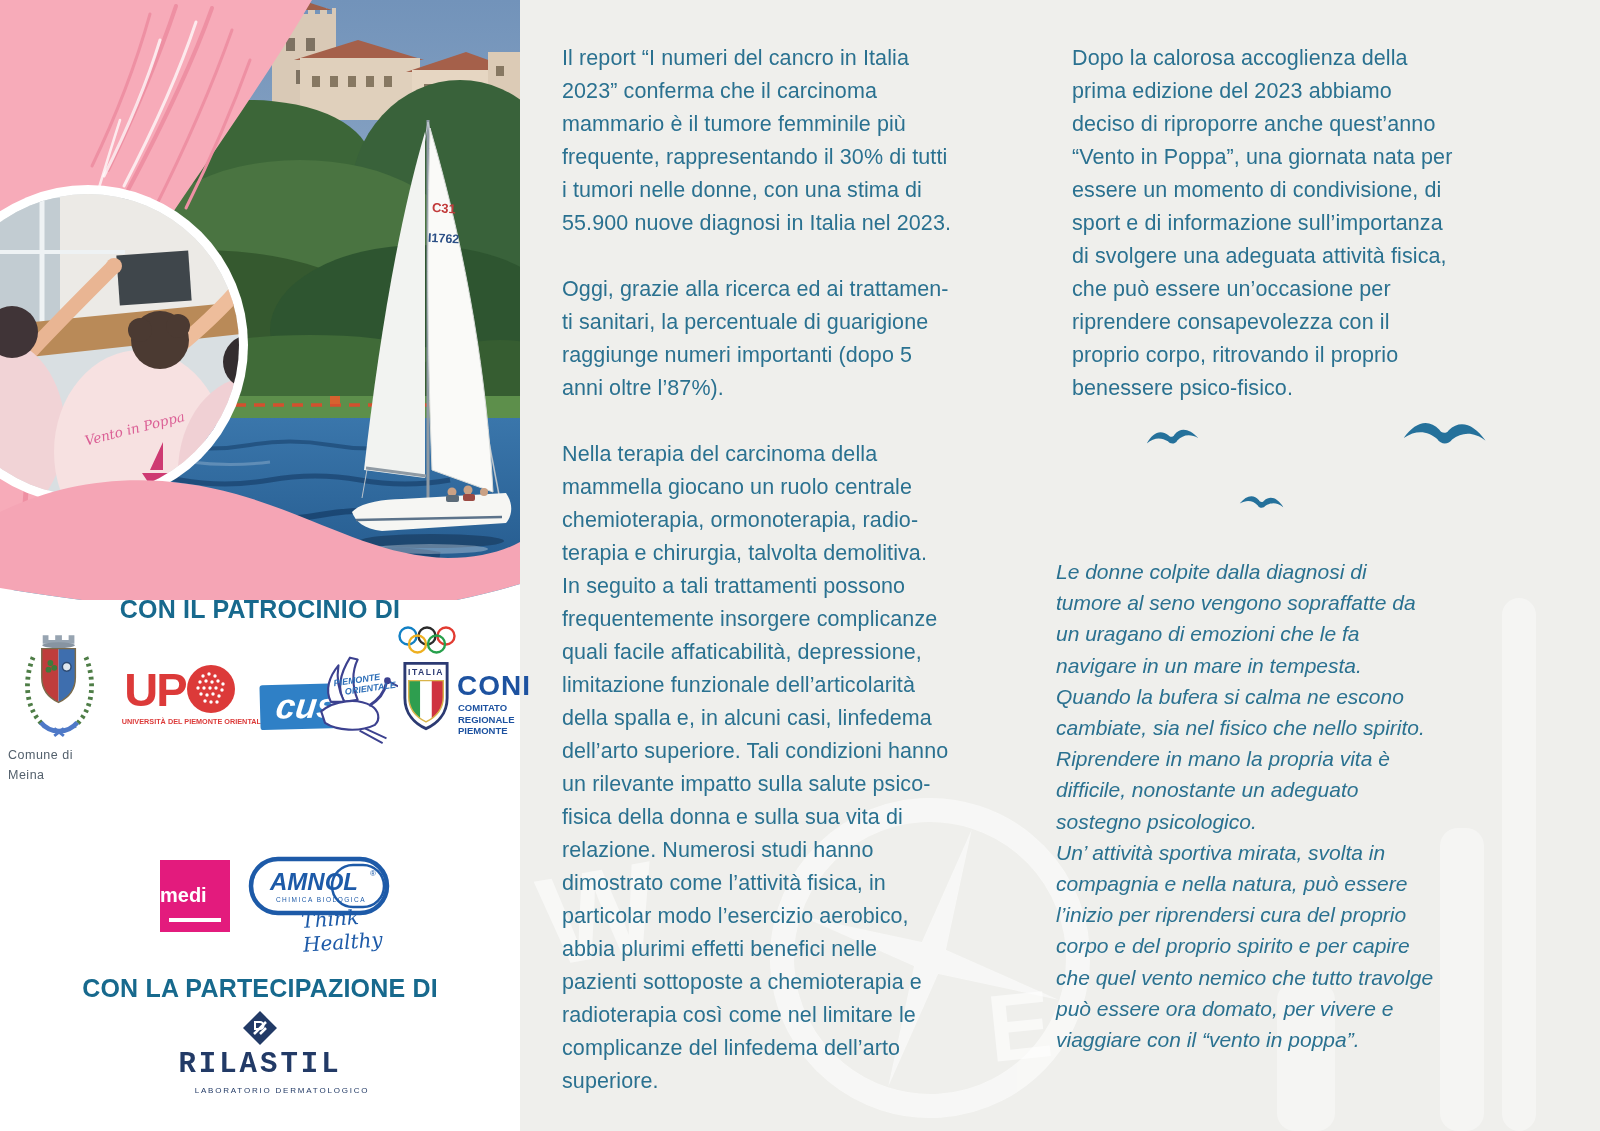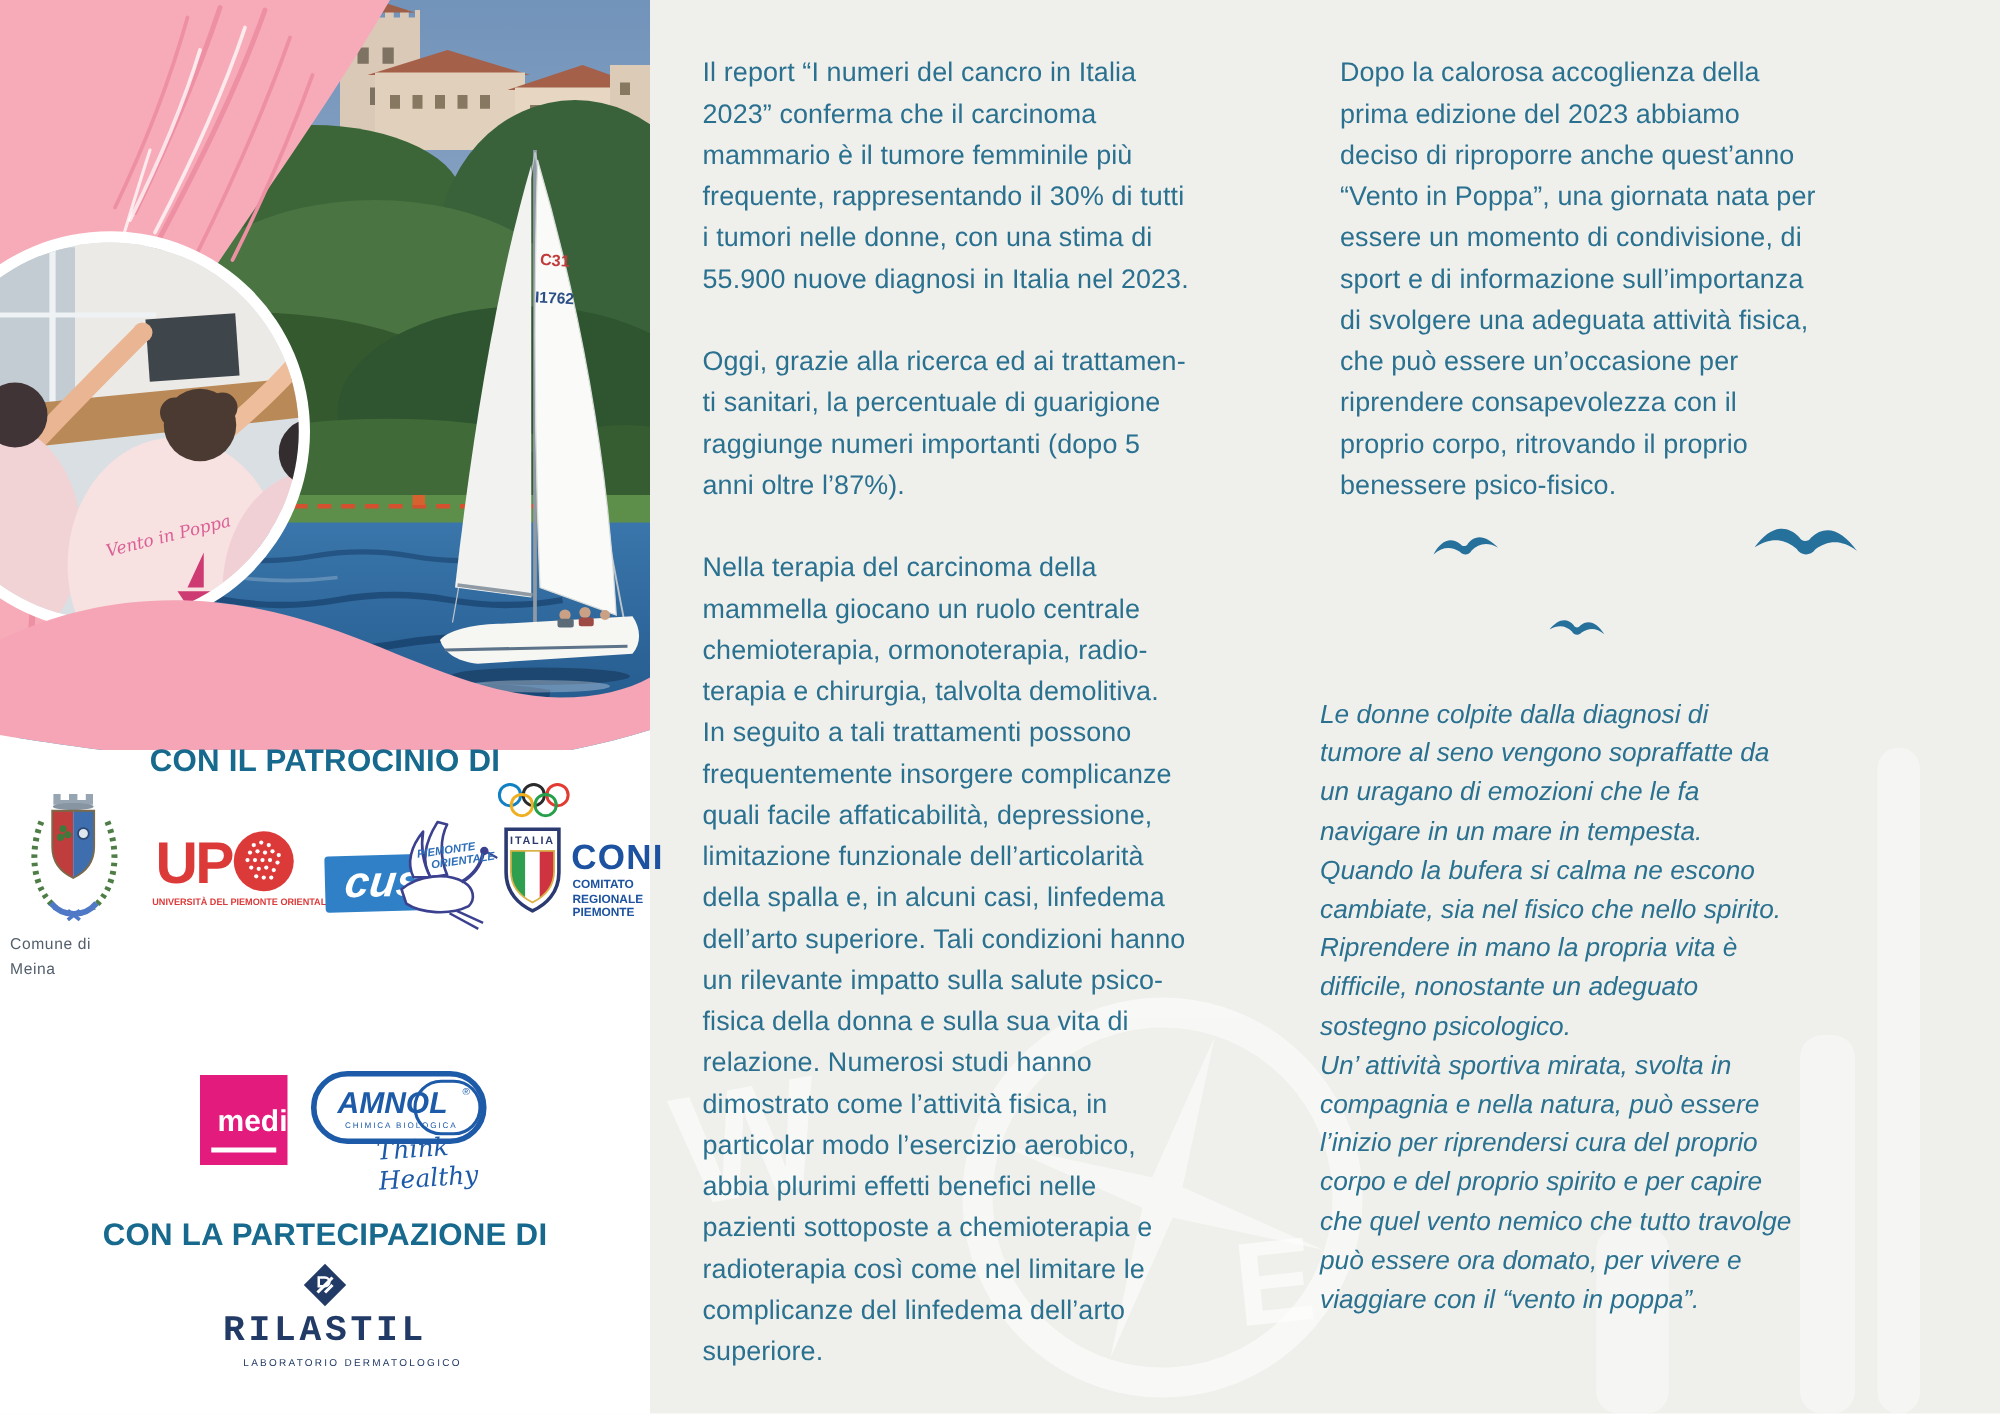--- a/index.html
+++ b/index.html
@@ -25,21 +25,21 @@
   .upo-letters{font-size:47px;font-weight:800;color:#dc3a39;letter-spacing:-2px;line-height:1}
   .upo-sub{margin-top:3px;font-size:7.5px;font-weight:700;color:#dc3a39;white-space:nowrap;transform:scaleX(.97)}
   .cus-box{position:absolute;left:260px;top:684px;width:92px;height:45px;background:#2f80c6;border-radius:3px;
            transform:rotate(-1.5deg);display:flex;align-items:center;justify-content:center}
   .cus-word{color:#fff;font-size:35px;font-weight:800;font-style:italic;transform:skewX(-8deg);line-height:1;padding-bottom:3px}
   .cus-region{position:absolute;left:334px;top:674px;font-size:9px;font-style:italic;font-weight:700;
               color:#2e6fb8;line-height:10px;transform:rotate(-8deg)}
   .coni-word{position:absolute;left:457px;top:670px;font-size:28px;font-weight:800;color:#1d52a0;letter-spacing:1px}
   .coni-committee{position:absolute;left:458px;top:702px;font-size:9.5px;font-weight:700;color:#1d52a0;line-height:11.5px}
   .medi{position:absolute;left:160px;top:860px;width:70px;height:72px;background:#e31b7d}
-  .medi-word{position:absolute;left:0;width:70px;top:24px;text-align:right;color:#fff;font-weight:800;font-size:24px}
+  .medi-word{position:absolute;left:0;width:54px;top:24px;text-align:left;color:#fff;font-weight:800;font-size:20px}
   .medi-rule{position:absolute;left:9px;right:9px;top:58px;height:3.5px;background:#fff}
   .amnol{position:absolute;left:248px;top:856px;width:142px;height:60px}
   .amnol-tagline{position:absolute;left:302px;top:904px;width:140px;color:#1d5aa8;font-size:20px;font-style:italic;
                  font-family:"DejaVu Serif",serif;transform:rotate(-4deg)}
   .rilastil-word{position:absolute;left:0;width:520px;top:1048px;text-align:center;color:#223a66;
                  font-family:Liberation Mono, monospace;font-weight:700;font-size:29px;letter-spacing:3px}
   .rilastil-sub{position:absolute;left:0;width:564px;top:1086px;text-align:center;color:#223a66;
                 font-size:8px;letter-spacing:1.8px}
 </style>
 </head>

